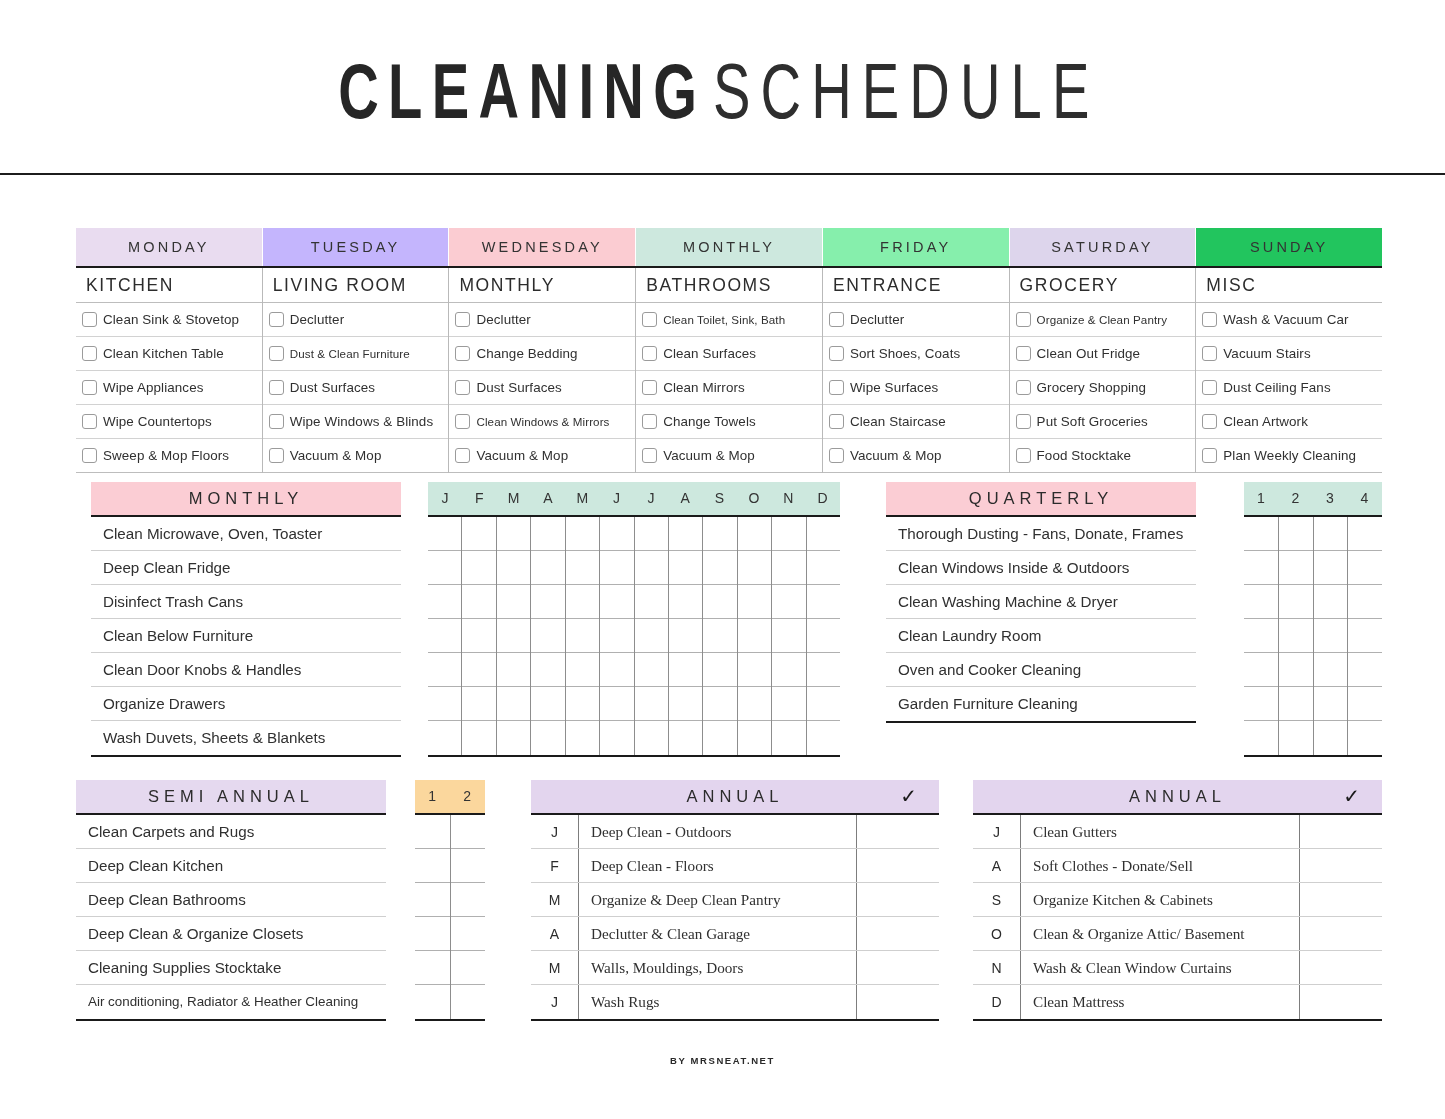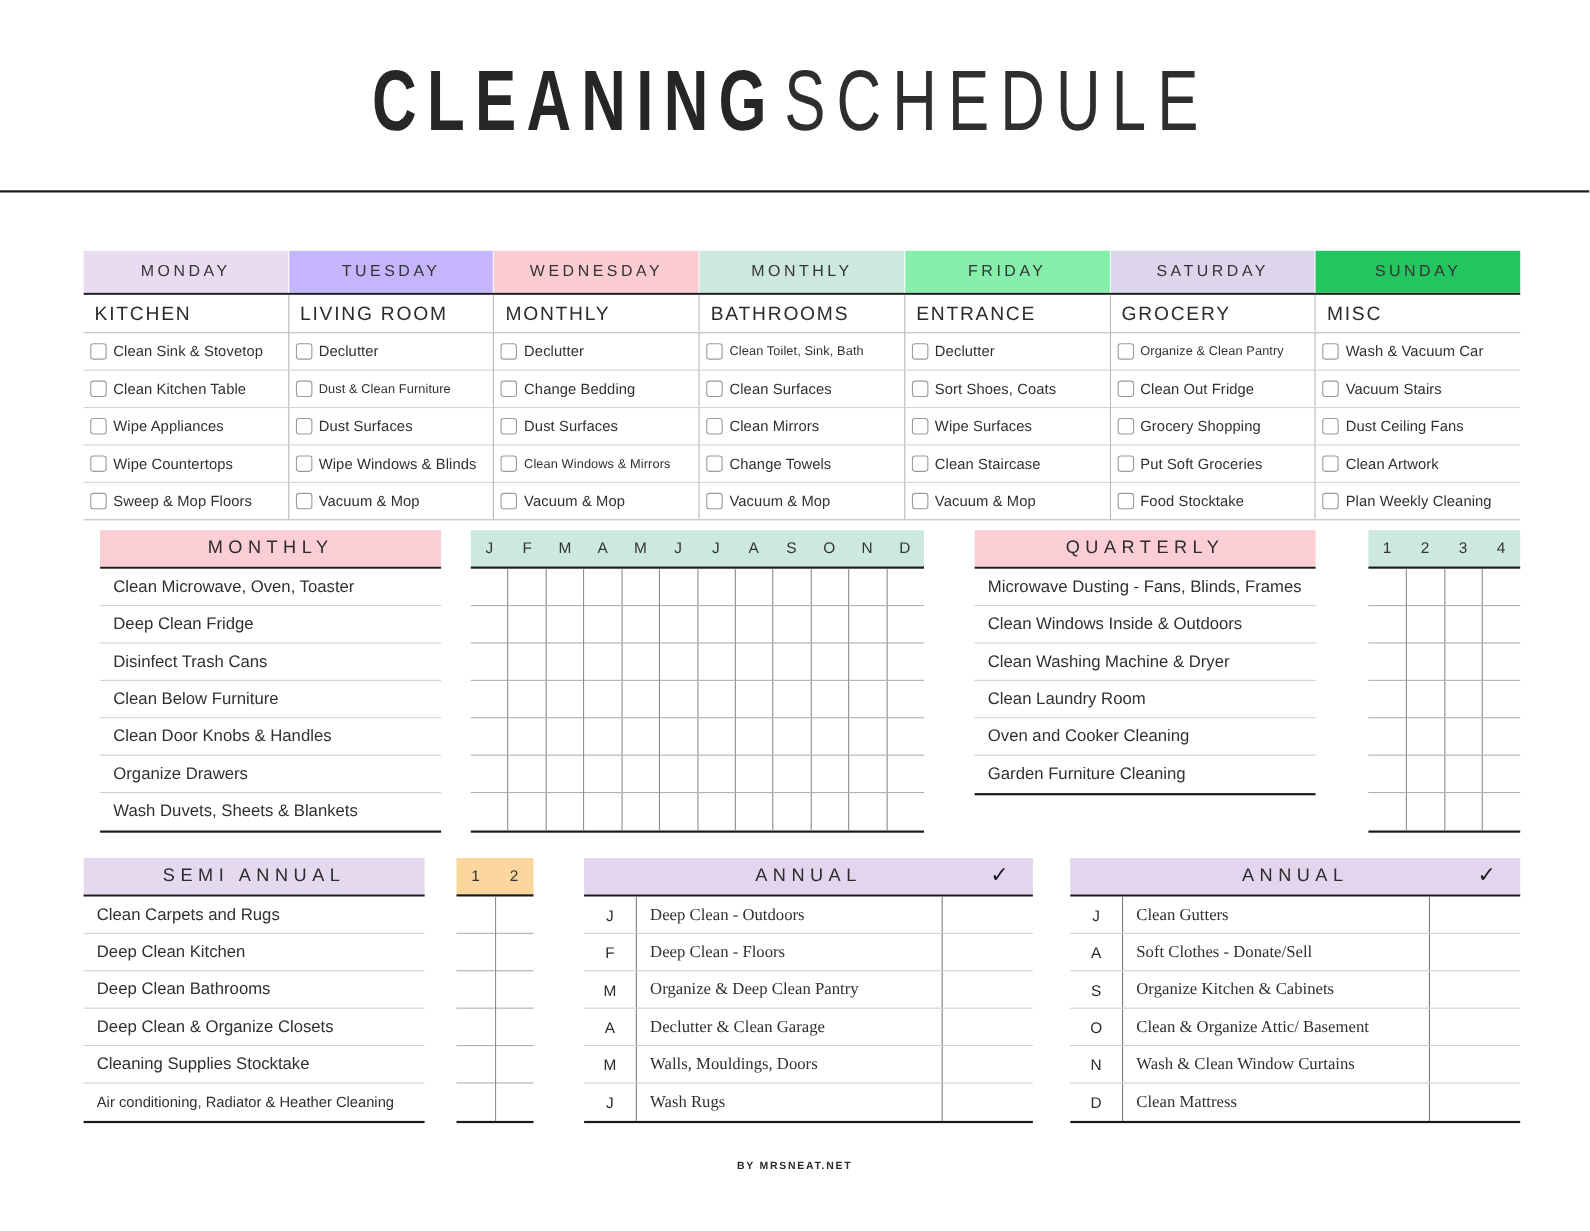--- a/index.html
+++ b/index.html
@@ -567,21 +567,21 @@
           <div class="grid-cell"></div>
         </div>
       </div>
     <div class="panel-bottom"></div>
   </div>
 
   <div class="abs" id="quarterly-panel" style="left:886px; top:482px; width:310px;">
     <div class="panel-head" id="quarterly-head" style="background: rgb(251, 205, 212);">QUARTERLY</div>
     <div class="panel-rule"></div>
     <div id="quarterly-items">
-        <div class="panel-item">Microwave Dusting -  Fans, Blinds, Frames</div>
+        <div class="panel-item">Thorough Dusting -  Fans, Donate, Frames</div>
         <div class="panel-item">Clean Windows Inside &amp; Outdoors</div>
         <div class="panel-item">Clean Washing Machine &amp; Dryer</div>
         <div class="panel-item">Clean Laundry Room</div>
         <div class="panel-item">Oven and Cooker Cleaning</div>
         <div class="panel-item">Garden Furniture Cleaning</div>
       </div>
     <div class="panel-bottom"></div>
   </div>
 
   <div class="abs" id="quarterly-grid" style="left:1244px; top:482px; width:138px;">

